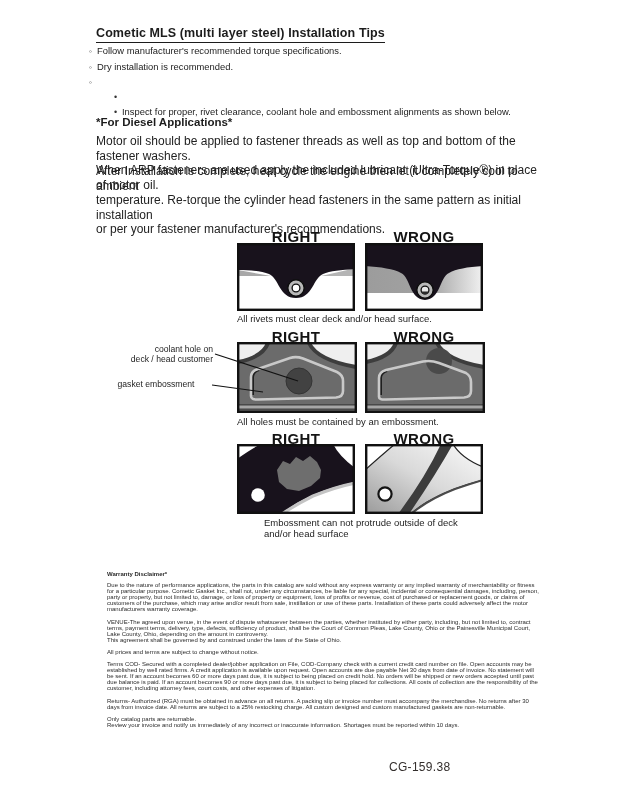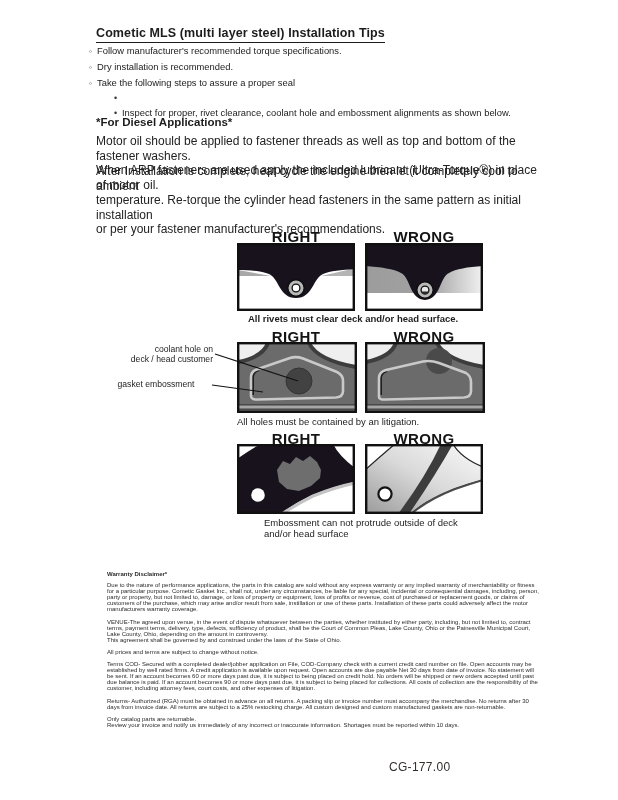--- a/index.html
+++ b/index.html
@@ -47,21 +47,20 @@
     <div class="tip-row">
       <span class="tip-marker">◦</span>
       <span>Follow manufacturer's recommended torque specifications.</span>
     </div>
     <div class="tip-row">
       <span class="tip-marker">◦</span>
       <span>Dry installation is recommended.</span>
     </div>
     <div class="tip-row">
       <span class="tip-marker">◦</span>
-      <span>Take the following steps to assure a proper seal</span>
     </div>
     <div class="tip-row sub-row">
       <span class="tip-marker">•</span>
     </div>
     <div class="tip-row sub-row">
       <span class="tip-marker">•</span>
       <span>Inspect for proper, rivet clearance, coolant hole and embossment alignments as shown below.</span>
     </div>
   </div>
 
@@ -96,21 +95,21 @@
     <rect x="0" y="0" width="118" height="68" fill="#ffffff"></rect>
     <rect x="1" y="23" width="116" height="27" fill="url(#g1)"></rect>
     <rect x="1" y="50" width="116" height="17" fill="#ffffff"></rect>
     <path d="M0,0 H118 V23 C102,24 91,26 84,30 C74,35 76,56 60,57 C44,56 46,35 36,30 C29,26 16,24 0,23 Z" fill="#18121c"></path>
     <circle cx="60" cy="47" r="8.2" fill="#b9b9b9" stroke="#0d0d0d" stroke-width="1.4"></circle>
     <circle cx="60" cy="47" r="3.9" fill="#e9e9e9" stroke="#0d0d0d" stroke-width="1.3"></circle>
     <path d="M56.2,48.5 A3.9,3.9 0 0 0 63.8,48.5 Z" fill="#2a2a2a"></path>
     <rect x="1.2" y="1.2" width="115.6" height="65.6" fill="none" stroke="#101010" stroke-width="2.4"></rect>
   </svg>
 
-  <div class="abs fig-caption" style="left:248px;top:313px;font-weight:bold;">All rivets must clear deck and/or head surface.</div>
+  <div class="abs fig-caption" style="left:237px;top:313px;">All rivets must clear deck and/or head surface.</div>
 
   <div class="abs rw-label" style="left:237px;top:328px;">RIGHT</div>
   <div class="abs rw-label" style="left:365px;top:328px;">WRONG</div>
 
   <div class="abs side-label" style="left:108px;top:344px;width:105px;">coolant hole on
 deck / head customer</div>
   <div class="abs side-label" style="left:100px;top:379px;width:112px;text-align:center;">gasket embossment</div>
 
   <svg class="abs fig-box" style="left:237px;top:342px;" width="120" height="71" viewBox="0 0 120 71">
     <rect x="0" y="0" width="120" height="71" fill="#6b6b6b"></rect>
@@ -140,21 +139,21 @@
     <path d="M16,53 V36 Q16,31 22,29" fill="none" stroke="#1f1f1f" stroke-width="2"></path>
     <path d="M14,55 L14,36 Q14,30 21,28 L58,19.5 Q66,18 74,21 L101,31 Q106,34 106,40 L106,49 Q106,55 99,55.5 L21,57.5 Q14,58 14,55 Z" fill="none" stroke="#c9c9c9" stroke-width="2.6"></path>
     <rect x="1.2" y="1.2" width="117.6" height="68.6" fill="none" stroke="#121212" stroke-width="2.4"></rect>
   </svg>
 
   <svg class="abs" style="left:105px;top:340px;pointer-events:none;" width="200" height="60" viewBox="0 0 200 60">
     <line x1="110" y1="14" x2="193" y2="41" stroke="#111111" stroke-width="1.1"></line>
     <line x1="107" y1="45" x2="158" y2="52" stroke="#111111" stroke-width="1.1"></line>
   </svg>
 
-  <div class="abs fig-caption" style="left:237px;top:416px;">All holes must be contained by an litigation.</div>
+  <div class="abs fig-caption" style="left:237px;top:416px;">All holes must be contained by an embossment.</div>
 
   <div class="abs rw-label" style="left:237px;top:430px;">RIGHT</div>
   <div class="abs rw-label" style="left:365px;top:430px;">WRONG</div>
 
   <svg class="abs fig-box" style="left:237px;top:444px;" width="118" height="70" viewBox="0 0 118 70">
     <rect x="0" y="0" width="118" height="70" fill="#ffffff"></rect>
     <path d="M24,0 L96,0 Q102,12 118,24 L118,38 Q84,45 60,59 Q50,65 45,70 L0,70 L0,15 Q14,5 24,0 Z" fill="#18121c"></path>
     <path d="M45,70 Q58,61 76,52 Q98,43 118,39" fill="none" stroke="#c4c4c4" stroke-width="3.2"></path>
     <polygon points="40,26 46,17 53,20 59,13 66,17 73,12 80,18 84,26 83,34 74,42 62,47 50,45 42,38" fill="#6e6e6e"></polygon>
     <circle cx="21" cy="51" r="6.8" fill="#ffffff"></circle>
@@ -185,15 +184,15 @@
     <p>Due to the nature of performance applications, the parts in this catalog are sold without any express warranty or any implied warranty of merchantability or fitness for a particular purpose.  Cometic Gasket Inc., shall not, under any circumstances, be liable for any special, incidental or consequential damages, including, person, party or property, but not limited to, damage, or loss of property or equipment, loss of profits or revenue, cost of purchased or replacement goods, or claims of customers of the purchase, which may arise and/or result from sale, instillation or use of these parts.  Installation of these parts could adversely affect the motor manufacturers warranty coverage.</p>
     <p>VENUE-The agreed upon venue, in the event of dispute whatsoever between the parties, whether instituted by either party, including, but not limited to, contract terms, payment terms, delivery, type, defects, sufficiency of product, shall be the Court of Common Pleas, Lake County, Ohio or the Painesville Municipal Court, Lake County, Ohio, depending on the amount in controversy.
 This agreement shall be governed by and construed under the laws of the State of Ohio.</p>
     <p>All prices and terms are subject to change without notice.</p>
     <p>Terms COD- Secured with a completed dealer/jobber application on File, COD-Company check with a current credit card number on file.  Open accounts may be established by well rated firms.  A credit application is available upon request.  Open accounts are due payable Net 30 days from date of invoice.  No statement will be sent.  If an account becomes 60 or more days past due, it is subject to being placed on credit hold.  No orders will be shipped or new orders accepted until past due balance is paid.  If an account becomes 90 or more days past due, it is subject to being placed for collections.  All costs of collection are the responsibility of the customer, including attorney fees, court costs, and other expenses of litigation.</p>
     <p>Returns- Authorized (RGA) must be obtained in advance on all returns.  A packing slip or invoice number must accompany the merchandise.  No returns after 30 days from invoice date.  All returns are subject to a 25% restocking charge.  All custom designed and custom manufactured gaskets are non-returnable.</p>
     <p>Only catalog parts are returnable.
 Review your invoice and notify us immediately of any incorrect or inaccurate information.  Shortages must be reported within 10 days.</p>
   </div>
 
-  <div class="abs footer-code">CG-177.00</div>
+  <div class="abs footer-code">CG-159.38</div>
 
 </div>
 
 </body></html>

